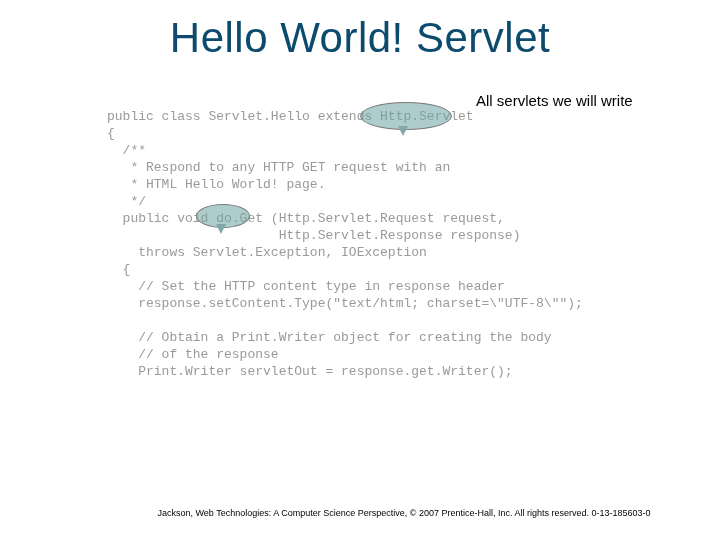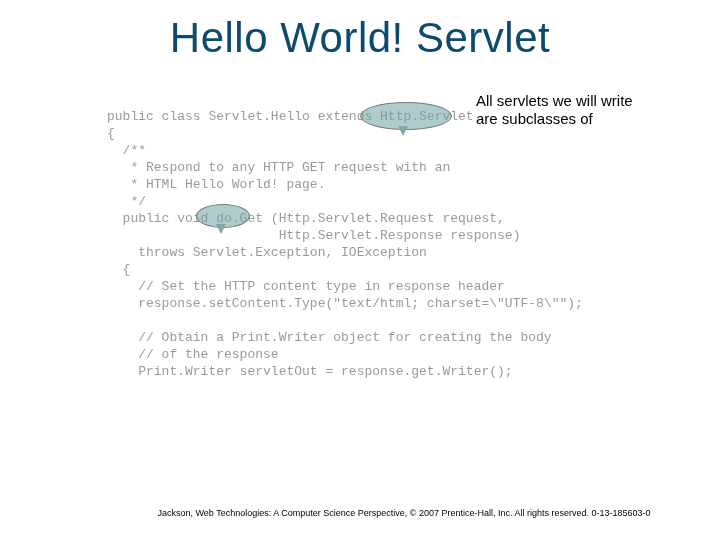--- a/index.html
+++ b/index.html
@@ -93,19 +93,18 @@
     Print.Writer servletOut = response.get.Writer();</div>
 
 <div class="oval" style="left:360px; top:102px; width:90px; height:26px;"></div>
 <div class="tail" style="left:398px; top:126px;"></div>
 
 <div class="oval" style="left:196px; top:204px; width:52px; height:22px;"></div>
 <div class="tail" style="left:216px; top:224px;"></div>
 
 <div class="annot" style="left:476px; top:92px; width:220px;">
   <div>All servlets we will write</div>
-  <div>are subclasses of</div>
 </div>
 
 <div class="annot" style="left:340px; top:184px; width:360px;">
 </div>
 
 <div class="footer">Jackson, Web Technologies: A Computer Science Perspective, © 2007 Prentice-Hall, Inc. All rights reserved. 0-13-185603-0</div>
 
 </body></html>

